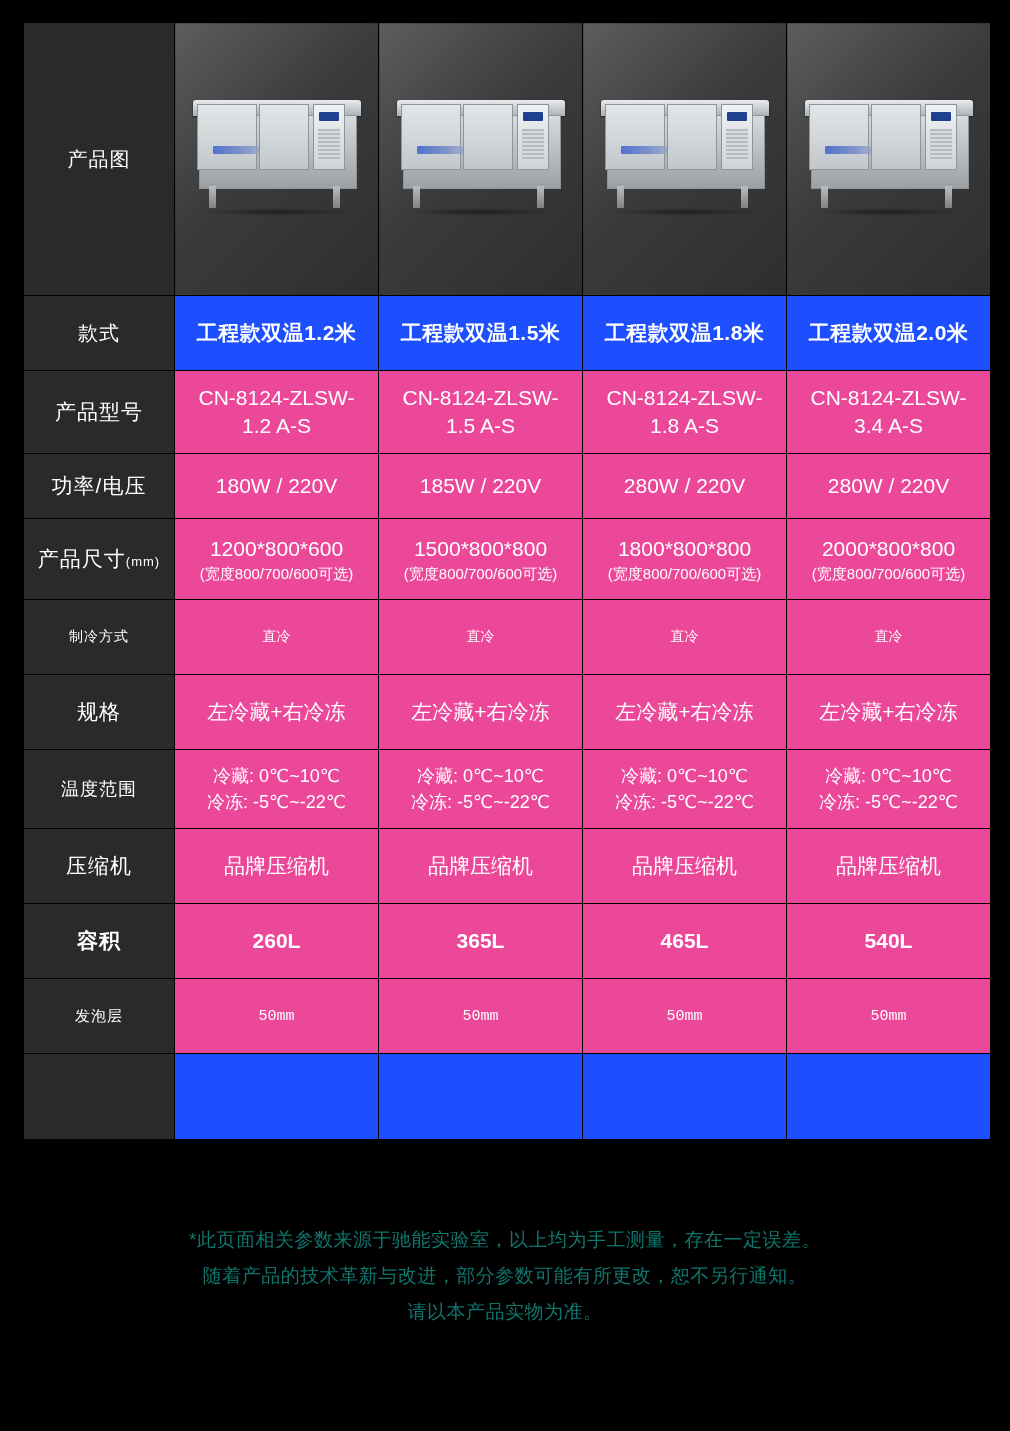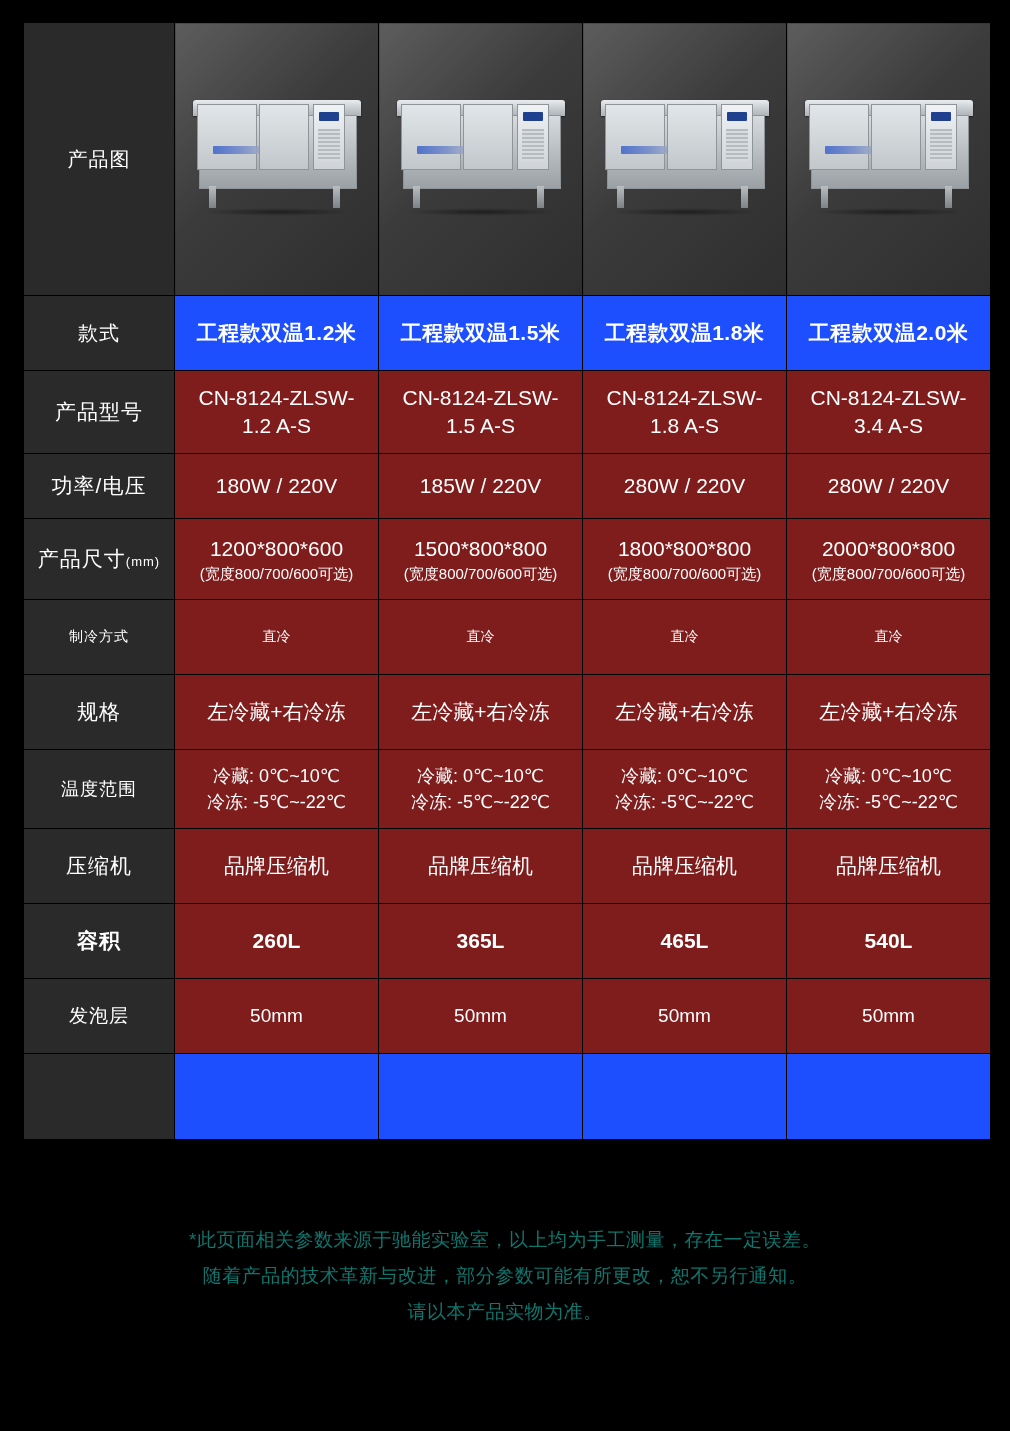--- a/index.html
+++ b/index.html
@@ -25,21 +25,21 @@
     left: 23px;
     top: 22px;
     width: 965px;
     border-collapse: collapse;
     table-layout: fixed;
   }
   .spec-table td {
     border: 1px solid #000000;
     text-align: center;
     vertical-align: middle;
-    background: #7f1d1d;
+    background: #ec4899;
     color: #ffffff;
     padding: 0;
   }
   .label-col {
     width: 150px;
     background: #2a2a2a !important;
     font-size: 20px;
     letter-spacing: 1px;
   }
   .val-col {
@@ -140,21 +140,21 @@
 
   .model-row td { height: 82px; font-size: 21px; line-height: 1.35; }
   .power-row td { height: 64px; font-size: 21px; }
   .size-row td { height: 80px; font-size: 21px; line-height: 1.3; }
   .size-row .sub { display:block; font-size: 15px; margin-top: 2px; }
   .cool-row td { height: 74px; font-size: 14px; }
   .spec-row td { height: 74px; font-size: 21px; }
   .temp-row td { height: 78px; font-size: 18px; line-height: 1.45; }
   .comp-row td { height: 74px; font-size: 21px; }
   .vol-row td  { height: 74px; font-size: 21px; font-weight: bold; }
-  .foam-row td { height: 74px; font-size: 19px; }
+  .foam-row td { height: 74px; font-size: 15px; font-family: Liberation Mono, monospace; }
 
   .blank-row td { height: 85px; }
   .blank-row td.val-col { background: #1d4fff !important; }
 
   .label-col .mm {
     font-size: 13px;
     vertical-align: baseline;
   }
 
   .footnote {

